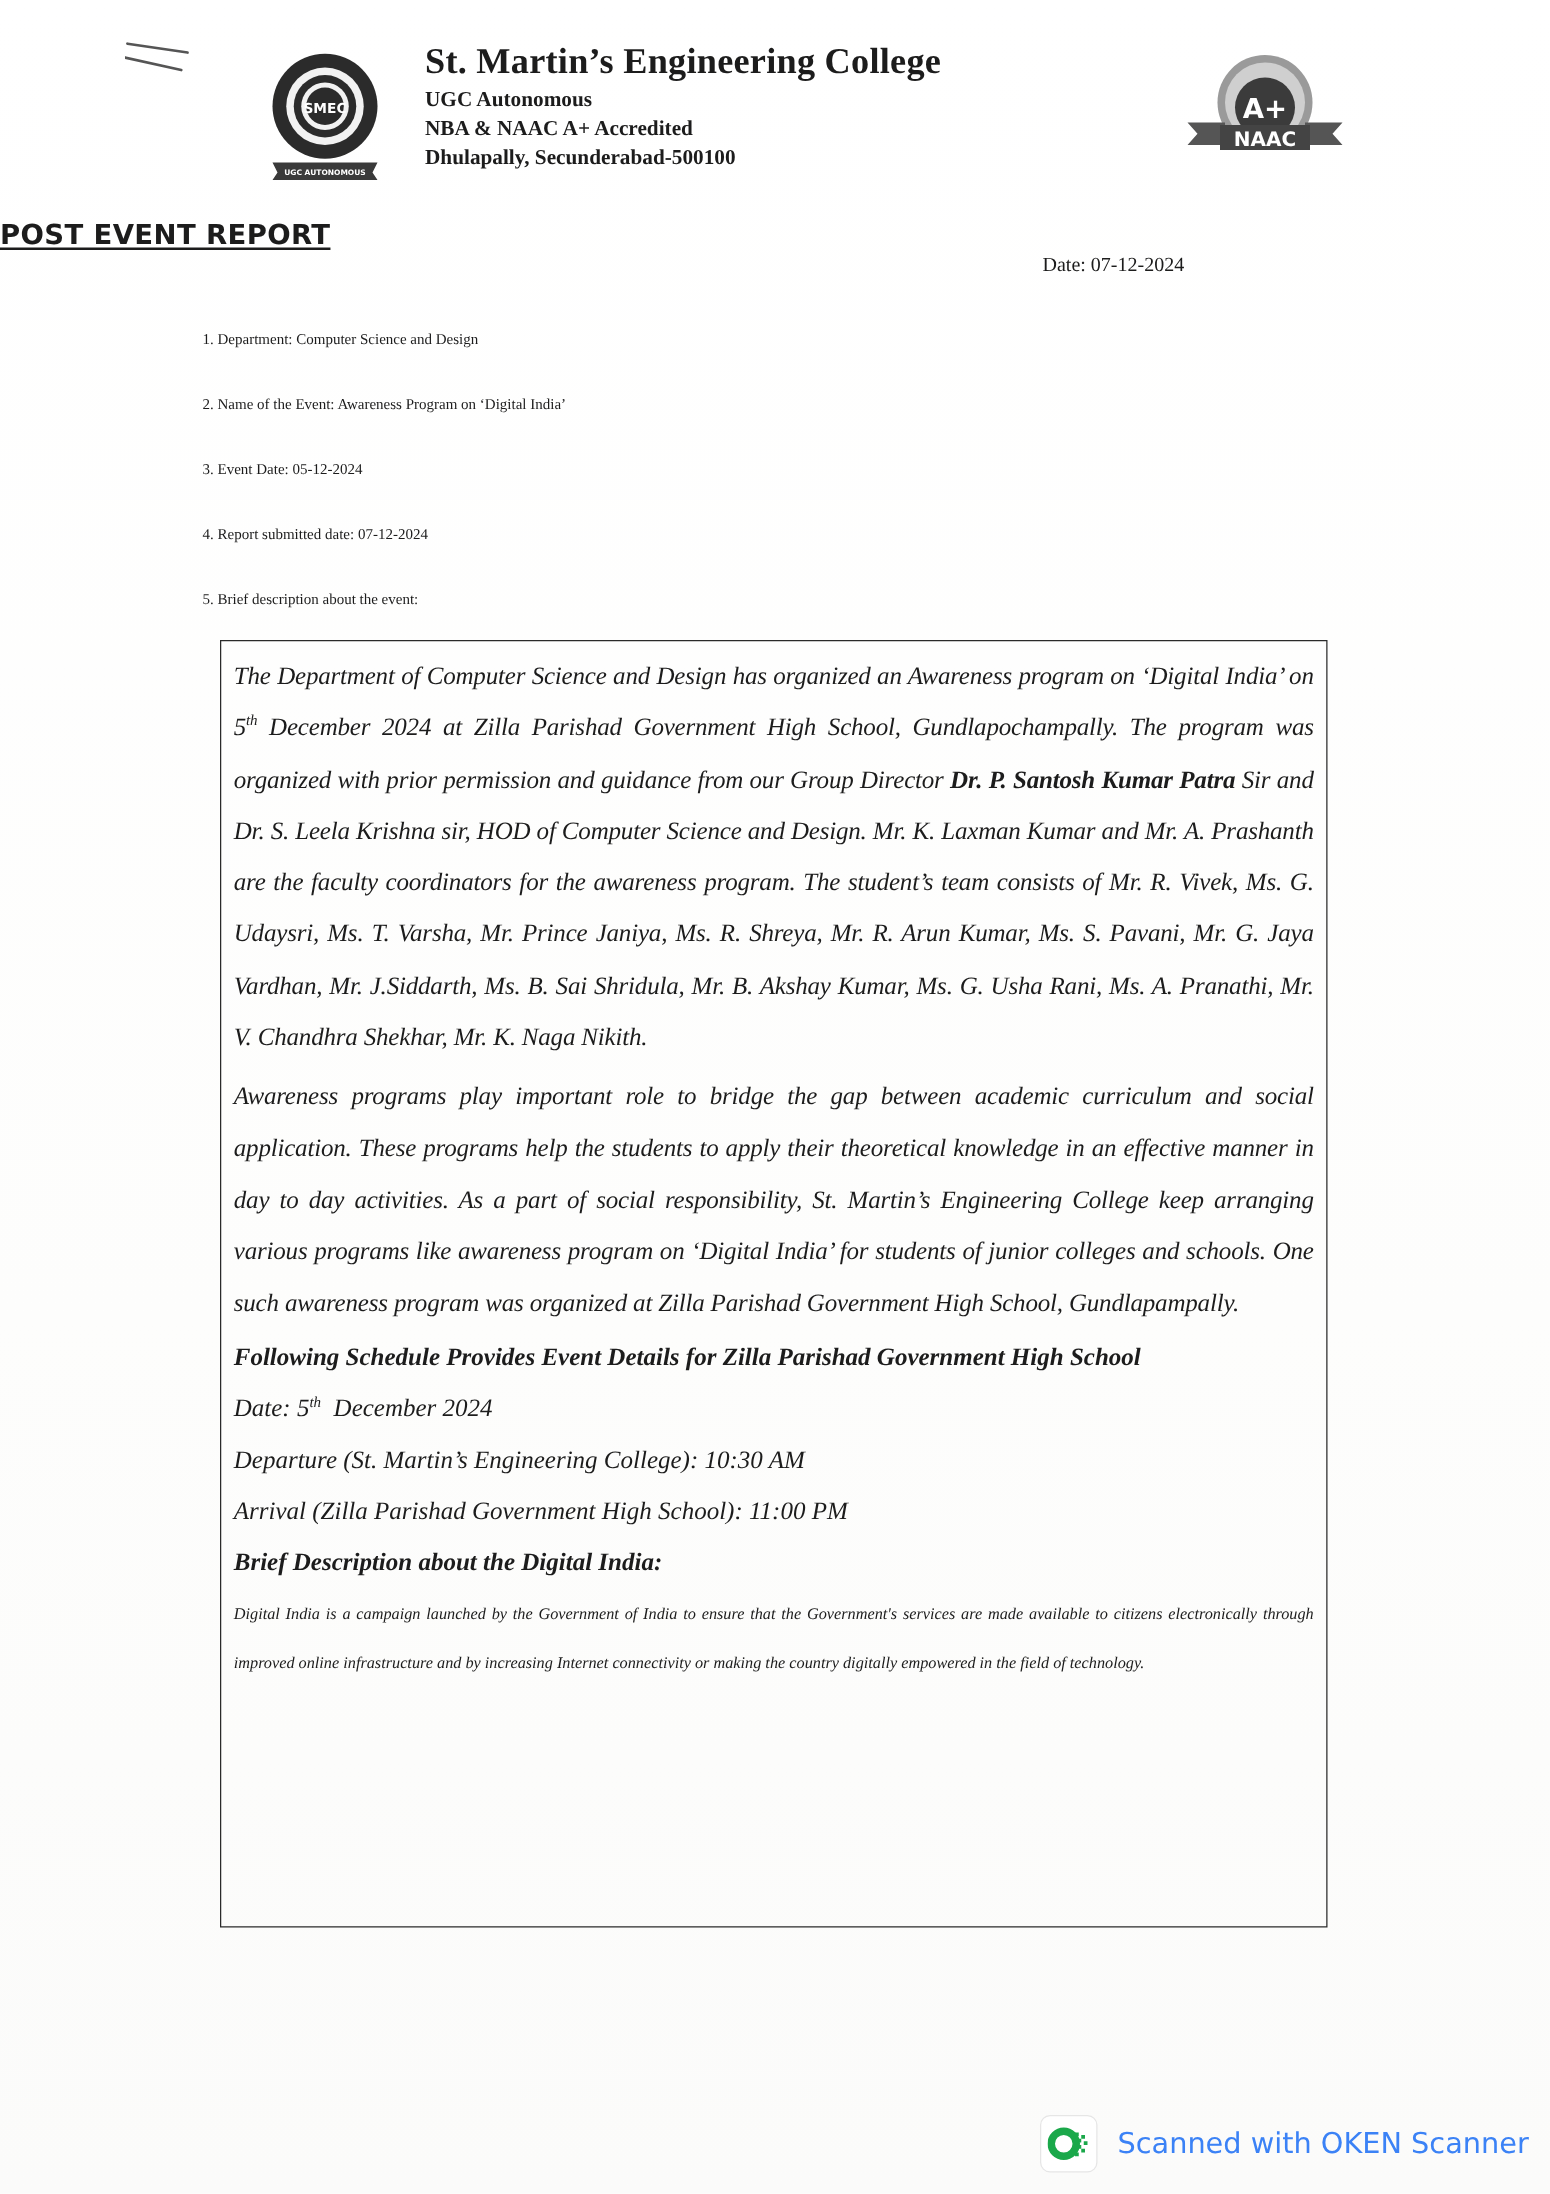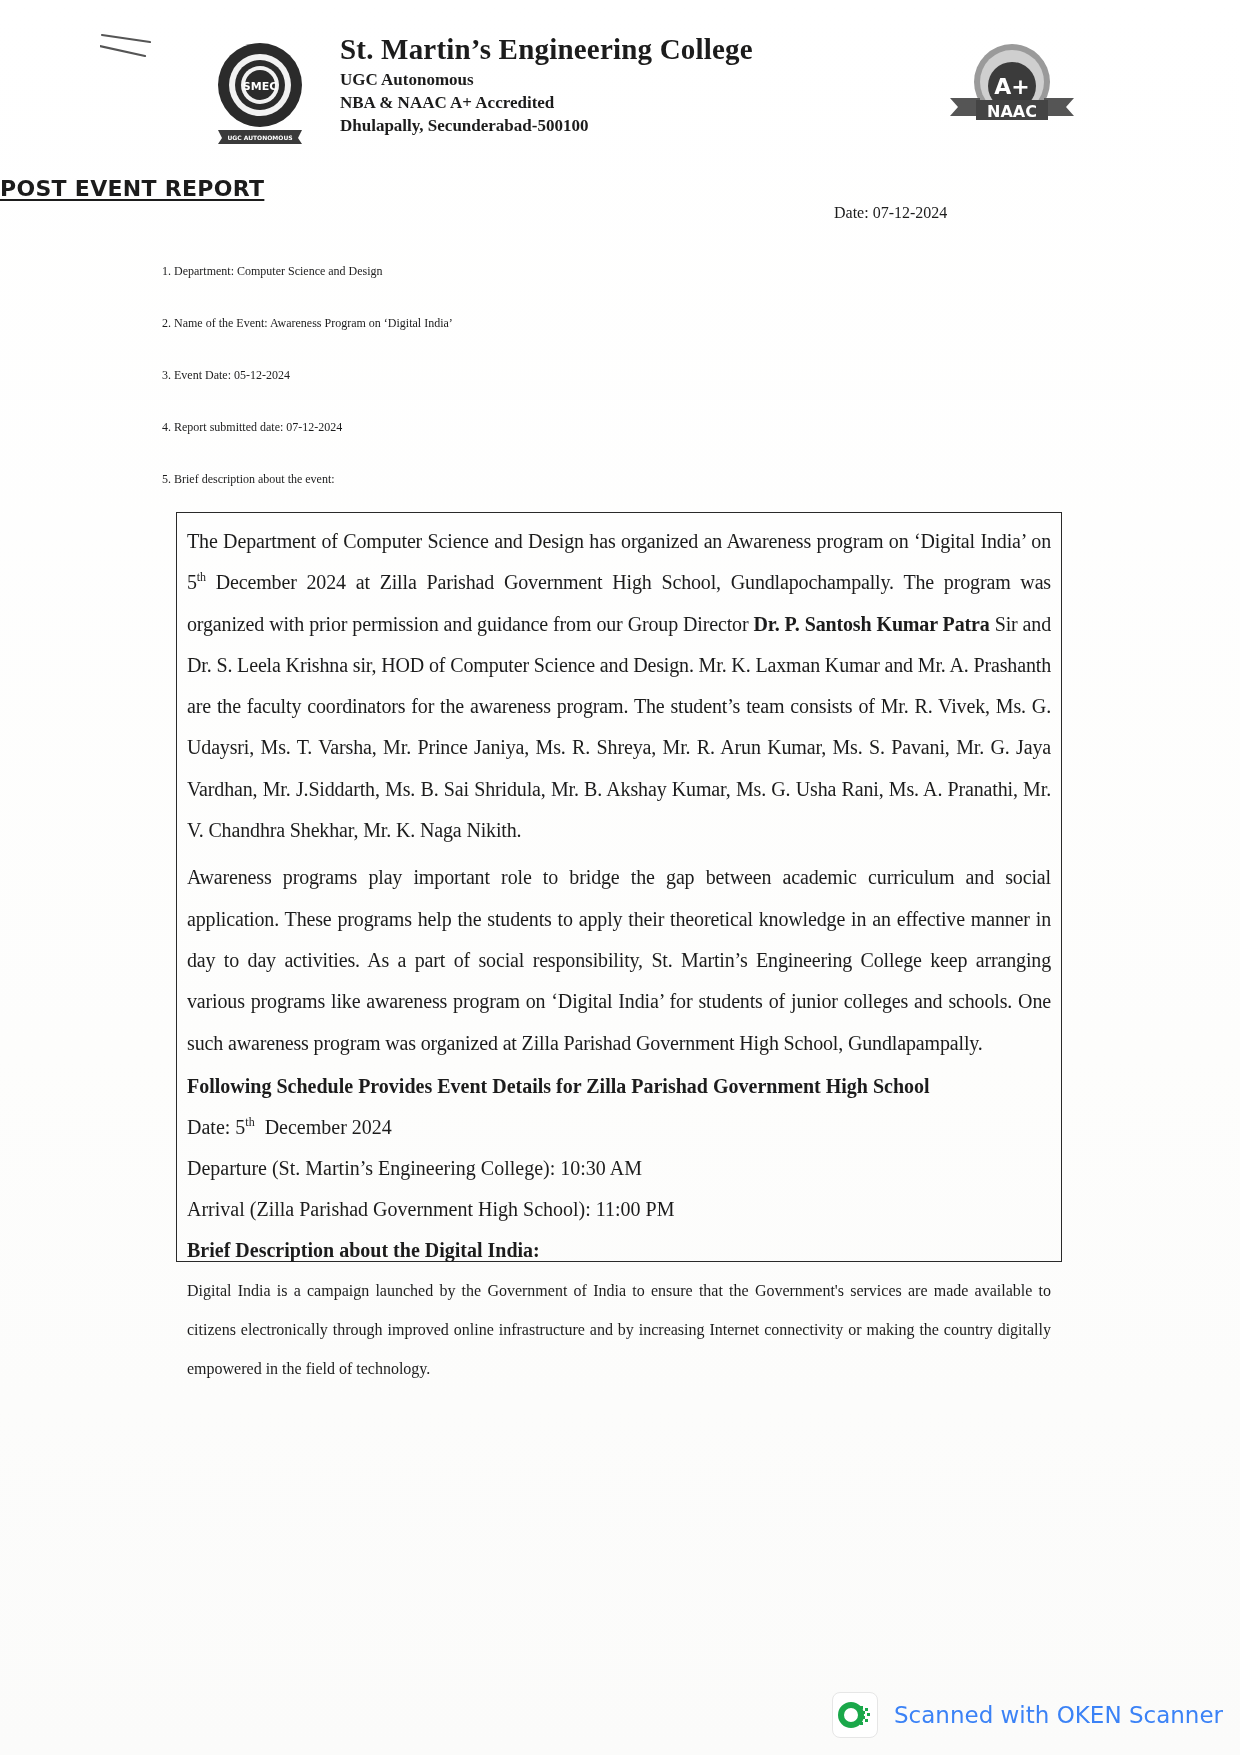--- a/index.html
+++ b/index.html
@@ -18,29 +18,29 @@
   .header-line { font-size: 17px; font-weight: bold; line-height: 23px; }
 
   .report-title { position: absolute; left: 0; top: 176px; width: 996px; text-align: left; }
   .report-title span { font-family: "DejaVu Sans", sans-serif; font-weight: bold; font-size: 22px;
     text-decoration: underline; text-underline-offset: 3px; letter-spacing: 0.3px; }
   .report-date { position: absolute; left: 834px; top: 204px; font-size: 16px; }
 
   .fields { position: absolute; left: 162px; top: 258px; }
   .field { font-size: 12px; line-height: 26px; margin-bottom: 26px; white-space: nowrap; }
 
-  .desc-box { position: absolute; left: 176px; top: 512px; width: 886px; height: 750px;
-    border: 1.5px solid #2a2a2a; box-sizing: border-box; padding: 8px 10px 0 10px; }
+  .desc-box { position: absolute; left: 176px; top: 512px; width: 886px; height: 1030px;
+    border: 1.5px solid #2a2a2a; box-sizing: border-box; padding: 8px 10px 0 10px; font-style: italic; }
   .para { font-size: 20px; line-height: 41.3px; text-align: justify; text-align-last: left;
     letter-spacing: -0.15px; margin: 0 0 2px 0; }
   .para2 { margin-top: 6px; }
   .sched { font-size: 20px; line-height: 41px; margin: 0; }
   .bold { font-weight: bold; }
   sup { font-size: 12px; line-height: 0; }
-  .di-para { font-size: 16px; line-height: 39px; text-align: justify; text-align-last: left; margin: 0; }
+  .di-para { font-size: 13px; line-height: 39px; text-align: justify; text-align-last: left; margin: 0; }
 
   .footer { position: absolute; left: 832px; top: 1692px; display: flex; align-items: center; }
   .scanner-icon { width: 44px; height: 44px; border-radius: 8px; border: 1px solid #e6e6e6;
     background: #fff; display: flex; align-items: center; justify-content: center; margin-right: 16px; }
   .scanner-text { font-family: "DejaVu Sans", sans-serif; font-size: 23px; color: #3b82f6; }
 </style>
 </head>
 <body>
 
 <div class="scan-tint"></div>

